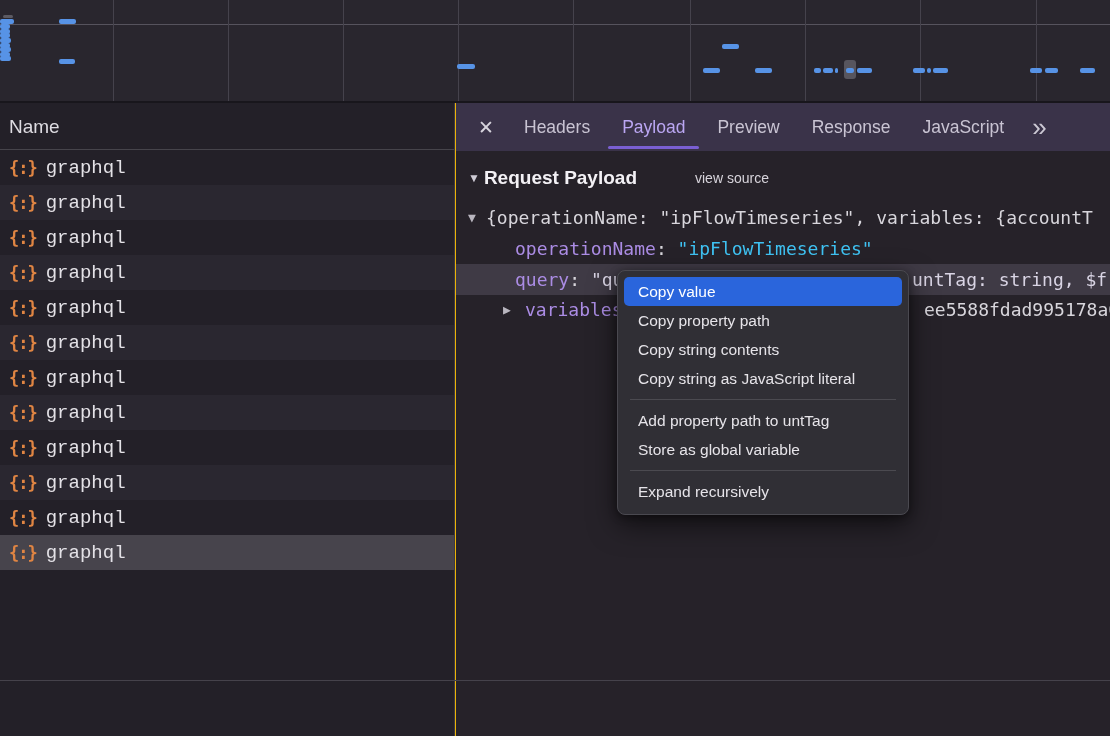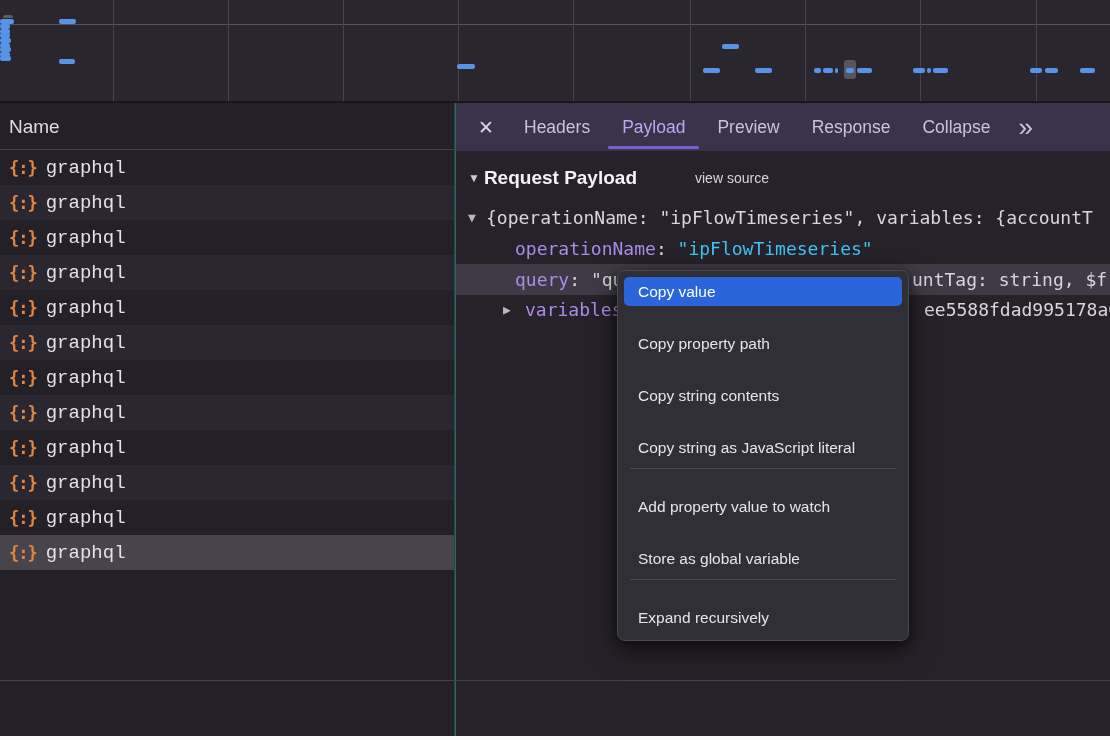--- a/index.html
+++ b/index.html
@@ -1,18 +1,18 @@
 <!DOCTYPE html>
 <html><head>
 <meta charset="utf-8">
 <style>
   html,body{margin:0;padding:0;background:#fff;}
   #app{
     position:relative;width:1110px;height:740px;overflow:hidden;
-    background:#0f766e;font-family:"Liberation Sans",sans-serif;
+    background:#eab308;font-family:"Liberation Sans",sans-serif;
     -webkit-font-smoothing:antialiased;
   }
 
   
   .overview{position:absolute;top:0;left:0;width:1110px;height:101px;
     background:#29262e;border-bottom:2px solid #18161c;}
   .gridline{position:absolute;top:0;bottom:0;width:1px;background:#45424c;}
   .lane-line{position:absolute;left:0;right:0;top:24px;height:1px;background:#56535d;}
   .ov-bar{position:absolute;height:5px;border-radius:2px;background:#5793e6;}
   .ov-bar.gray{background:#5c5a62;}
@@ -61,21 +61,21 @@
 
   
   .bottom-divider{position:absolute;top:680px;left:0;right:0;height:1px;background:#45424b;z-index:5;}
   .bottom-edge{position:absolute;bottom:0;left:0;right:0;height:4px;background:#fbfbfb;z-index:6;}
 
   
   .context-menu{position:absolute;left:617px;top:270px;width:292px;z-index:50;
     background:#302f35;border:1px solid #4a4950;border-radius:8px;
     box-shadow:0 10px 28px rgba(0,0,0,.55), 0 2px 8px rgba(0,0,0,.4);
     padding:6px 0 8px 0;box-sizing:border-box;}
-  .menu-item{height:29px;line-height:29px;padding-left:20px;font-size:15.5px;color:#e6e4e9;white-space:nowrap;margin-top:23px;}
+  .menu-item{height:29px;line-height:29px;padding-left:20px;font-size:15.5px;color:#e6e4e9;white-space:nowrap;}
   .menu-item.highlighted{background:#2a65dc;border-radius:5px;margin:0 6px;padding-left:14px;color:#fff;}
   .menu-item.separator{height:1px;margin:6px 12px;padding:0;background:#4b4a50;}
 </style>
 </head>
 <body>
 
 <div id="app">
 
   <div class="overview">
     <div class="lane-line"></div>
@@ -230,21 +230,21 @@
       <span class="close-btn">✕</span>
 
         <span class="tab">Headers</span>
 
         <span class="tab active">Payload</span>
 
         <span class="tab">Preview</span>
 
         <span class="tab">Response</span>
 
-        <span class="tab">Collapse</span>
+        <span class="tab">JavaScript</span>
 
       <span class="more-tabs">»</span>
     </div>
 
     <div class="payload-header">
       <span class="tri">▼</span>
       <span class="section-title">Request Payload</span>
       <span class="view-source">view source</span>
     </div>
 
@@ -288,21 +288,21 @@
       <div class="menu-item">
         <span class="menu-label">Copy string as JavaScript literal</span>
       </div>
 
 
       <div class="menu-item separator">
         
       </div>
 
       <div class="menu-item">
-        <span class="menu-label">Add property value to watch</span>
+        <span class="menu-label">Add property path to untTag</span>
       </div>
 
       <div class="menu-item">
         <span class="menu-label">Store as global variable</span>
       </div>
 
       <div class="menu-item separator">
         
       </div>
 

